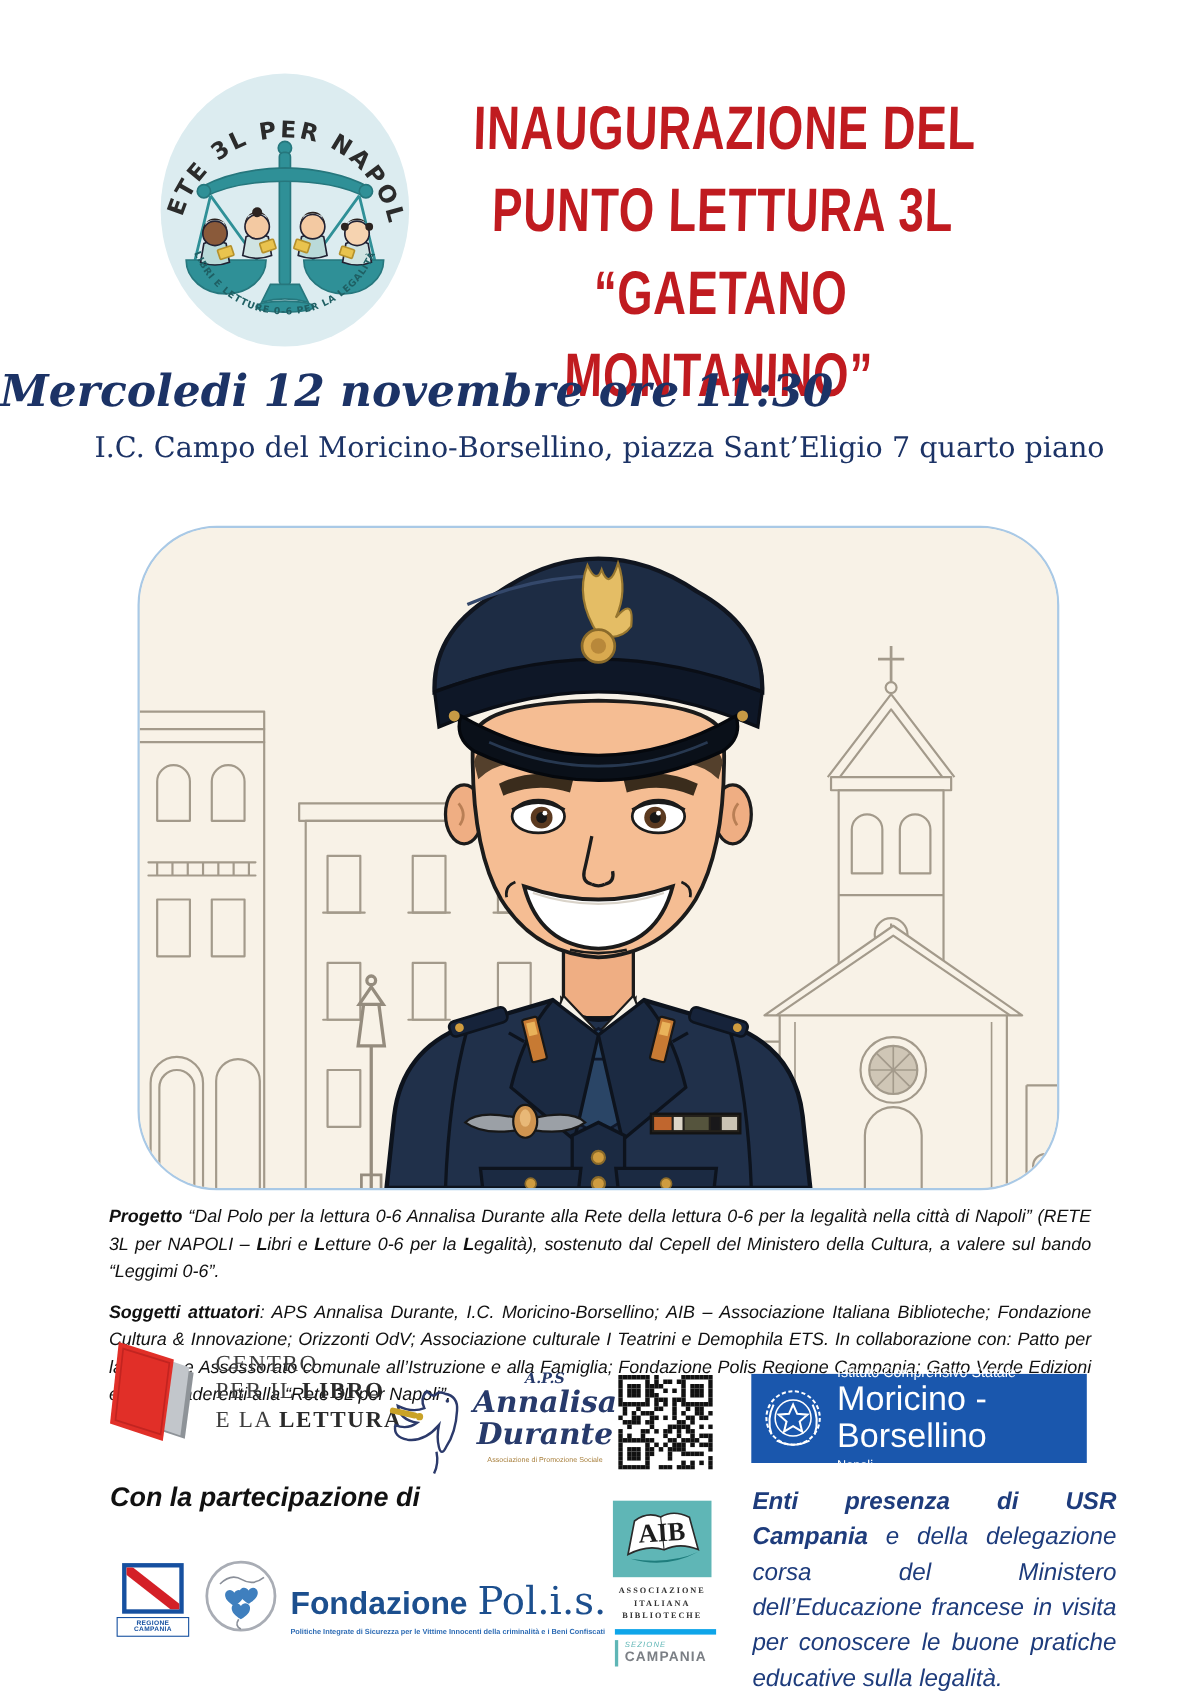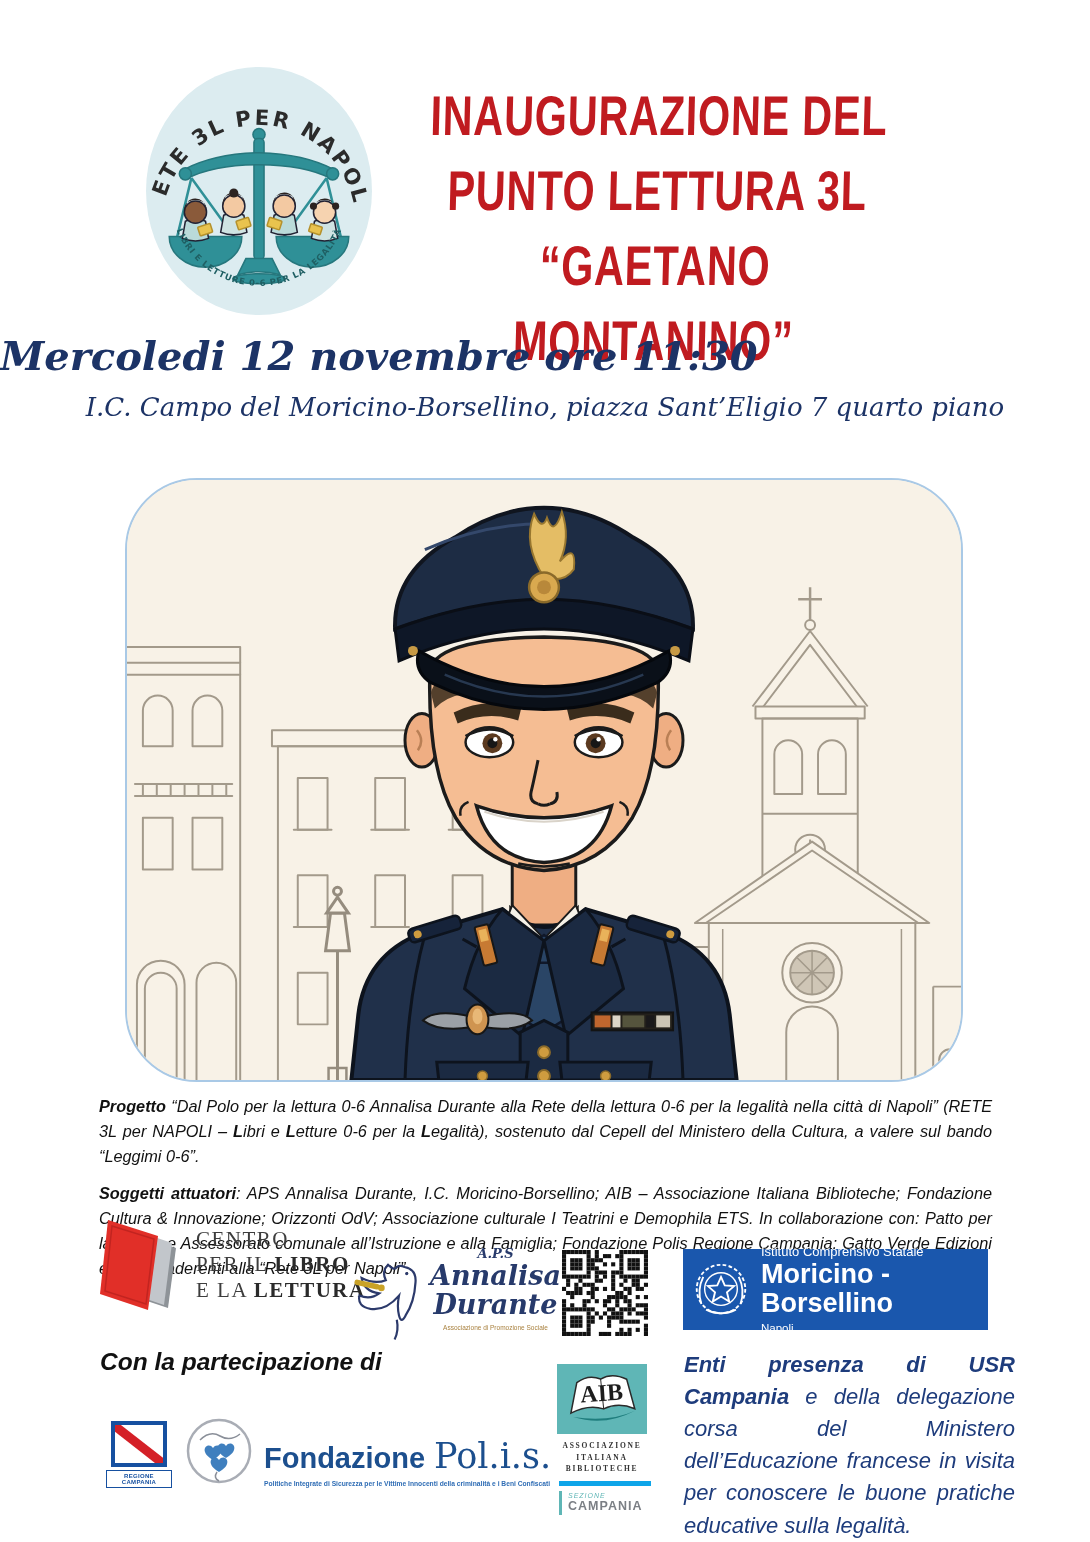--- a/index.html
+++ b/index.html
@@ -16,21 +16,21 @@
   .title { position:absolute; left:310px; top:78px; width:700px;
            transform:scaleX(0.74) skewX(-2deg); transform-origin:50% 0;
            color:#c01b20; font-weight:700; font-size:56px; line-height:1.34;
            text-align:center; letter-spacing:1px; }
 
   
   .date { position:absolute; left:0; top:332px; width:1090px; text-align:left;
           font-family:"DejaVu Serif", serif; font-style:italic; font-weight:700;
           font-size:40px; color:#1c3366; }
   .location { position:absolute; left:0; top:392px; width:1090px; text-align:center;
-          font-family:"DejaVu Serif", serif; font-style:italic; font-size:26px;
+          font-family:"DejaVu Serif", serif; font-size:26px;
           color:#1c3366; }
 
   
   .frame { position:absolute; left:125px; top:478px; width:838px; height:604px;
            border:2px solid #a9c9e6; border-radius:72px; overflow:hidden;
            background:#f8f2e7; }
   .frame svg { display:block; width:100%; height:100%; }
 
   
   .bodytext { position:absolute; left:99px; top:1094px; width:893px;
@@ -55,21 +55,21 @@
              font-family:"Liberation Sans", sans-serif; font-style:normal; }
 
   .qr { position:absolute; left:562px; top:1250px; width:86px; height:86px; }
   .qr svg { width:100%; height:100%; }
 
   .ic { position:absolute; left:683px; top:1249px; width:305px; height:81px;
         background:#1a57ad; display:flex; align-items:center; padding:8px 10px; gap:12px; }
   .ic svg { width:56px; height:60px; flex:0 0 auto; }
   .ic-text { color:#fff; line-height:1.05; }
   .ic-l1 { font-size:13px; }
-  .ic-l2 { font-size:27px; font-weight:700; margin-top:2px; }
+  .ic-l2 { font-size:31px; font-weight:400; margin-top:2px; }
   .ic-l3 { font-size:11.5px; margin-top:5px; }
 
   
   .participation { position:absolute; left:100px; top:1348px; font-size:24.5px;
                    font-weight:700; font-style:italic; color:#111; }
 
   
   .regione { position:absolute; left:106px; top:1421px; width:66px; text-align:center; }
   .regione-sq { width:56px; height:46px; margin:0 auto; background:#1650a0; padding:4px; }
   .regione-in { width:100%; height:100%; background:#fff; position:relative; overflow:hidden; }

